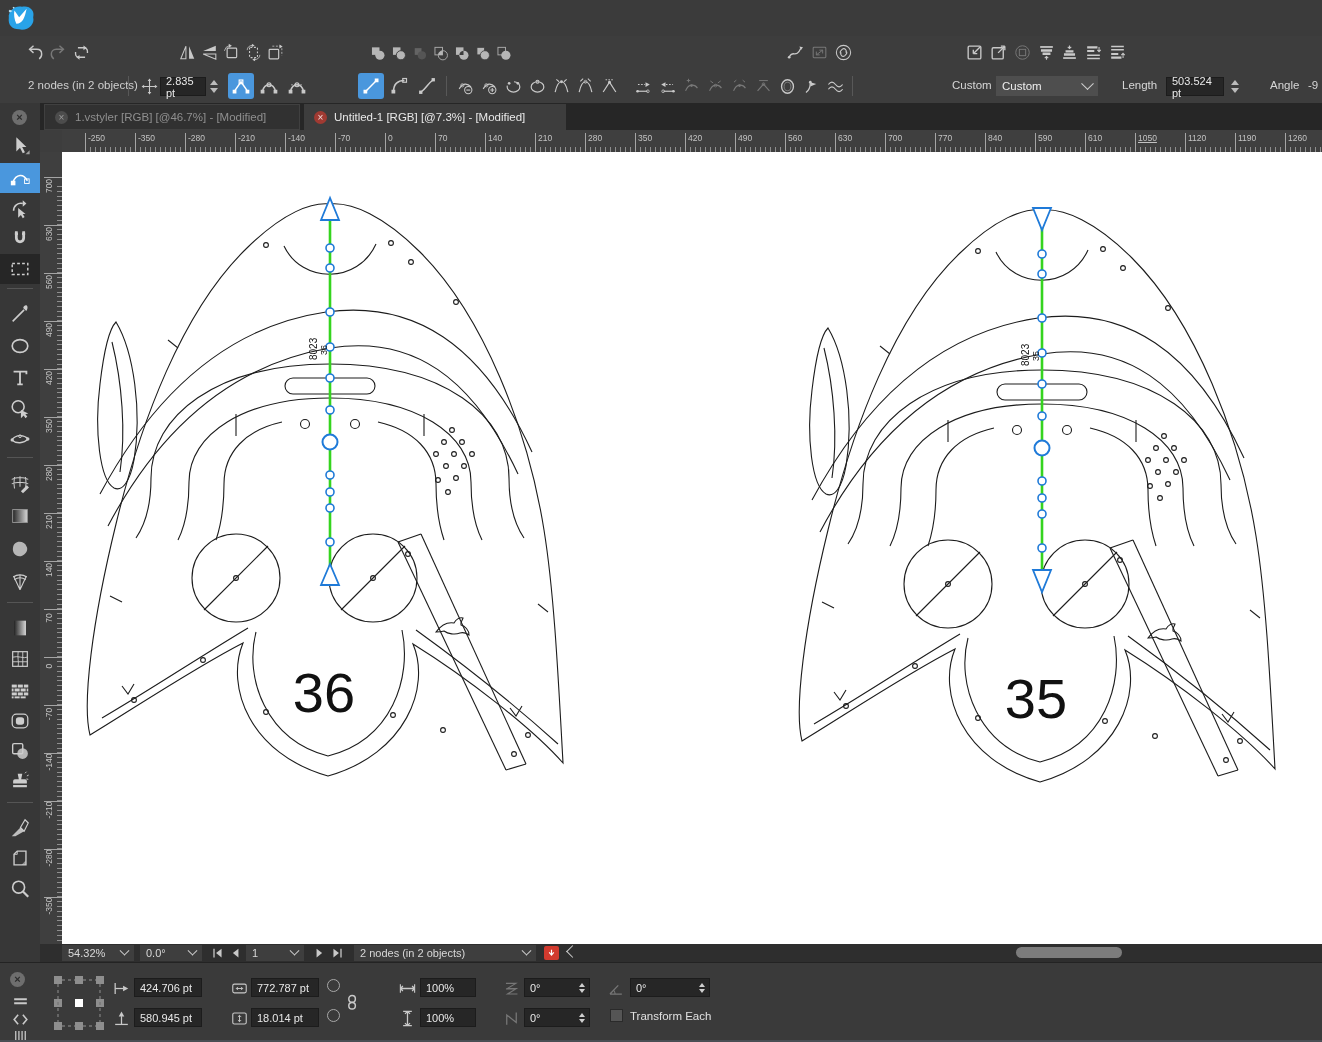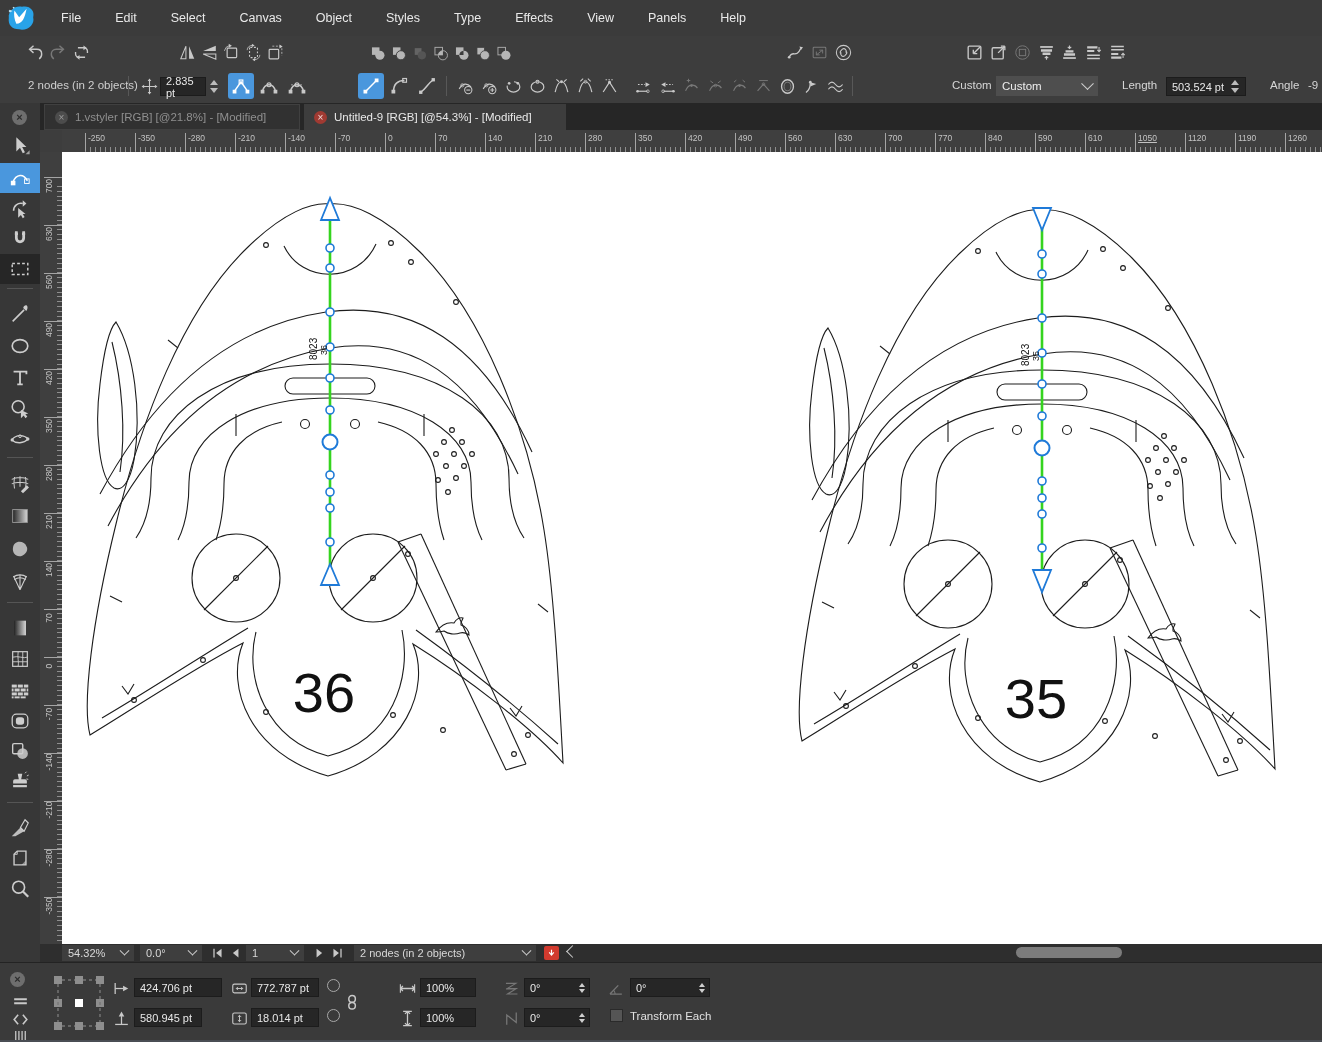--- a/index.html
+++ b/index.html
@@ -99,33 +99,20 @@
 </svg>
 
 <div class="menubar">
   <div class="logo">
     <svg viewBox="0 0 32 30">
       <path fill="#29a3e8" d="M3 15 C2 7 10 1.5 17 3 C25 1 31 7 29 14 C31 22 23 29 14 27 C6 27 2 22 3 15 Z"></path>
       <path fill="#ffffff" d="M9 7 L14 14 L22 5 C20 14 18 21 11 21 C9 17 8 11 9 7 Z"></path>
       <path fill="#bfe6f8" d="M4 6 L7 7.5 L4 9 L2.8 7.4 Z M8 3 l1.5 1 -1.5 1 -1-1z"></path>
     </svg>
   </div>
-  <div class="menus">
-      <div class="menu-item">File</div>
-      <div class="menu-item">Edit</div>
-      <div class="menu-item">Select</div>
-      <div class="menu-item">Canvas</div>
-      <div class="menu-item">Object</div>
-      <div class="menu-item">Styles</div>
-      <div class="menu-item">Type</div>
-      <div class="menu-item">Effects</div>
-      <div class="menu-item">View</div>
-      <div class="menu-item">Panels</div>
-      <div class="menu-item">Help</div>
-    </div>
 </div>
 
 <div class="toolbar1">
     <span class="ticon tb1icon" style="left: 26px;">
       <svg viewBox="0 0 24 24">
         <path d="M9.5 3.5 L4.5 8 L9.5 12.5" stroke="currentColor" fill="none" stroke-width="1.8"></path>
         <path d="M5 8 H13.5 C17.5 8 19.8 10.5 19.8 14 C19.8 16.6 18.7 18.8 16.6 20" stroke="currentColor" fill="none" stroke-width="1.8"></path>
       </svg>
     </span>
     <span class="ticon tb1icon dim" style="left: 48px;">
@@ -449,39 +436,39 @@
           <path d="M3 9.5 C6 5.5 9 5.5 12 9.5 C15 13.5 18 13.5 21 9.5 M3 15.5 C6 11.5 9 11.5 12 15.5 C15 19.5 18 19.5 21 15.5" stroke="currentColor" fill="none" stroke-width="1.4"></path>
         </svg>
       </span></span>
   <span class="vsep" style="left:852px"></span>
   <span class="t2label" style="left:952px">Custom</span>
   <span class="dropbox" style="left:996px;width:102px">
       <span>Custom</span>
       <span class="chev"></span>
     </span>
   <span class="t2label" style="left:1122px">Length</span>
-  <span class="ibox" style="left:1166px;top:7px;width:80px">
+  <span class="ibox" style="left:1166px;top:7px;width:58px">
       <span>503.524 pt</span>
     </span>
   <span class="stepper" style="left:1229px;top:7px">
       <i class="up"></i>
       <i class="dn"></i>
     </span>
   <span class="t2label" style="left:1270px">Angle</span>
   <span class="t2label" style="left:1308px">-9</span>
 </div>
 
 <div class="tabbar">
   <div class="tab inactive" style="left:44px;width:256px">
     <span class="tclose grey">×</span>
-    <span class="tlabel">1.vstyler [RGB] [@21.8%] - [Modified]</span>
+    <span class="tlabel">1.vstyler [RGB] [@46.7%] - [Modified]</span>
   </div>
   <div class="tab active" style="left:304px;width:262px">
     <span class="tclose red">×</span>
-    <span class="tlabel">Untitled-9 [RGB] [@54.3%] - [Modified]</span>
+    <span class="tlabel">Untitled-1 [RGB] [@7.3%] - [Modified]</span>
   </div>
 </div>
 
 <div class="ltoolbar">
   <div style="position:absolute;left:12px;top:7px" class="xcirc">×</div>
   <span><div class="tool" style="top: 28px;">
         <svg viewBox="0 0 24 24">
           <path d="M8 2.5 L8 18 L12 14 L15 20 L17.4 18.8 L14.4 13 L19 13 Z" fill="currentColor"></path>
           <path d="M18 21 L22.5 21 L22.5 16.5Z" fill="currentColor" opacity=".7"></path>
         </svg>
@@ -919,21 +906,21 @@
       </svg>
     </span>
 
   <span class="ticon" style="left:112px;top:16px">
       <svg viewBox="0 0 24 24">
         <path d="M4 5 V19" stroke="currentColor" stroke-width="1.6"></path>
         <path d="M4 12 H14" stroke="currentColor" stroke-width="1.6"></path>
         <path d="M14 8.5 L20.5 12 L14 15.5Z" fill="currentColor"></path>
       </svg>
     </span>
-  <span class="ibox" style="left:134px;top:15px;width:88px">
+  <span class="ibox" style="left:134px;top:15px;width:68px">
       <span>424.706 pt</span>
     </span>
   <span class="ticon" style="left:112px;top:46px">
       <svg viewBox="0 0 24 24">
         <path d="M4 19.5 H20" stroke="currentColor" stroke-width="1.6"></path>
         <path d="M12 19 V9" stroke="currentColor" stroke-width="1.6"></path>
         <path d="M8.5 9.5 L12 3 L15.5 9.5Z" fill="currentColor"></path>
       </svg>
     </span>
   <span class="ibox" style="left:134px;top:45px;width:68px">

